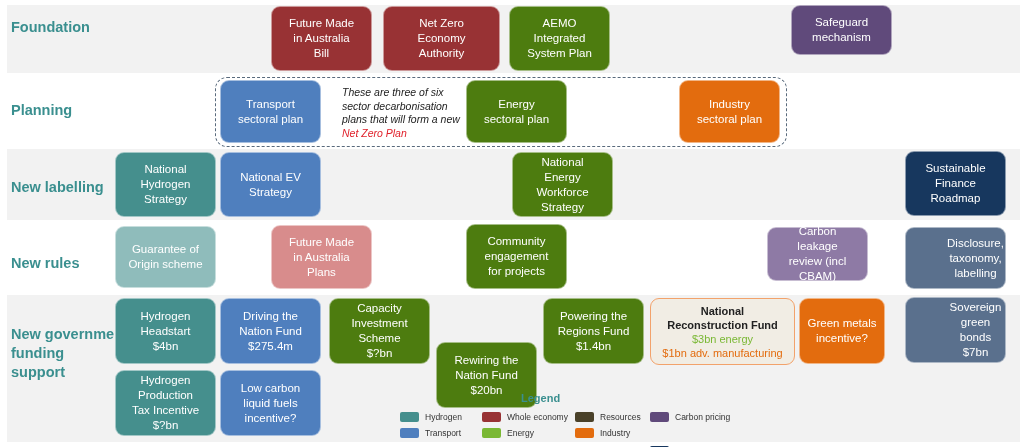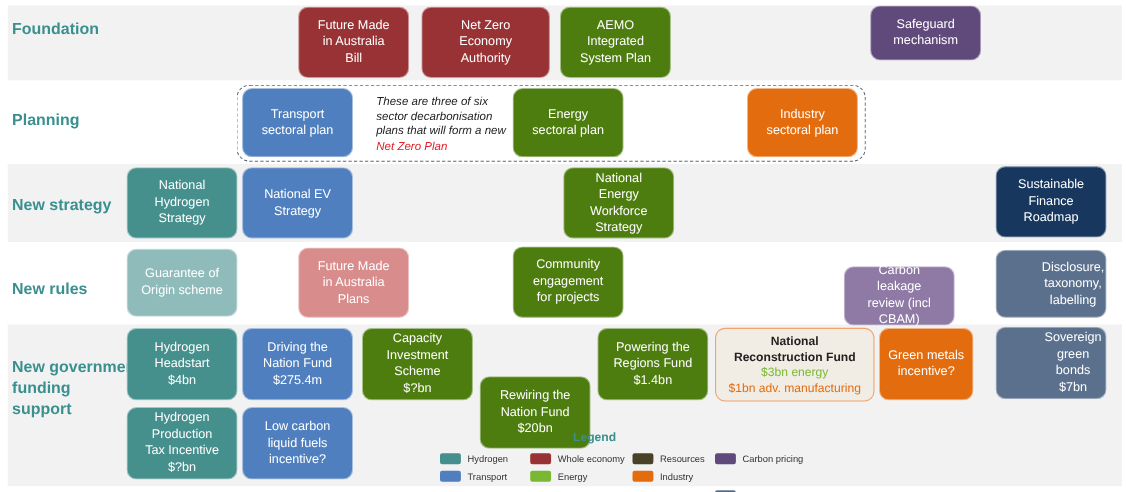--- a/index.html
+++ b/index.html
@@ -36,21 +36,21 @@
 <body>
 
 <div class="band grey" style="top:5px;height:68px;"></div>
 <div class="band white" style="top:75px;height:72px;"></div>
 <div class="band grey" style="top:149px;height:71px;"></div>
 <div class="band white" style="top:222px;height:71px;"></div>
 <div class="band grey" style="top:295px;height:147px;"></div>
 
 <div class="row-label" style="top:18px;">Foundation</div>
 <div class="row-label" style="top:101px;">Planning</div>
-<div class="row-label" style="top:178px;">New strategy</div>
+<div class="row-label" style="top:178px;">New labelling</div>
 <div class="row-label" style="top:254px;">New rules</div>
 <div class="row-label" style="top:325px;white-space:pre-line;">New government
 funding
 support</div>
 
 <div class="box whole" style="left:271px;top:6px;width:101px;height:65px;">Future Made
 in Australia
 Bill</div>
 <div class="box whole" style="left:383px;top:6px;width:117px;height:65px;">Net Zero
 Economy
@@ -84,21 +84,21 @@
 Roadmap</div>
 
 <div class="box hydrogen-light" style="left:115px;top:226px;width:101px;height:62px;">Guarantee of
 Origin scheme</div>
 <div class="box whole-light" style="left:271px;top:225px;width:101px;height:64px;">Future Made
 in Australia
 Plans</div>
 <div class="box energy" style="left:466px;top:224px;width:101px;height:65px;">Community
 engagement
 for projects</div>
-<div class="box carbon-light" style="left:767px;top:242px;width:101px;height:54px;">Carbon
+<div class="box carbon-light" style="left:767px;top:227px;width:101px;height:54px;">Carbon
 leakage
 review (incl
 CBAM)</div>
 <div class="box finance-light" style="left:905px;top:227px;width:101px;height:62px;">Disclosure,
 taxonomy,
 labelling</div>
 
 <div class="box hydrogen" style="left:115px;top:298px;width:101px;height:66px;">Hydrogen
 Headstart
 $4bn</div>

